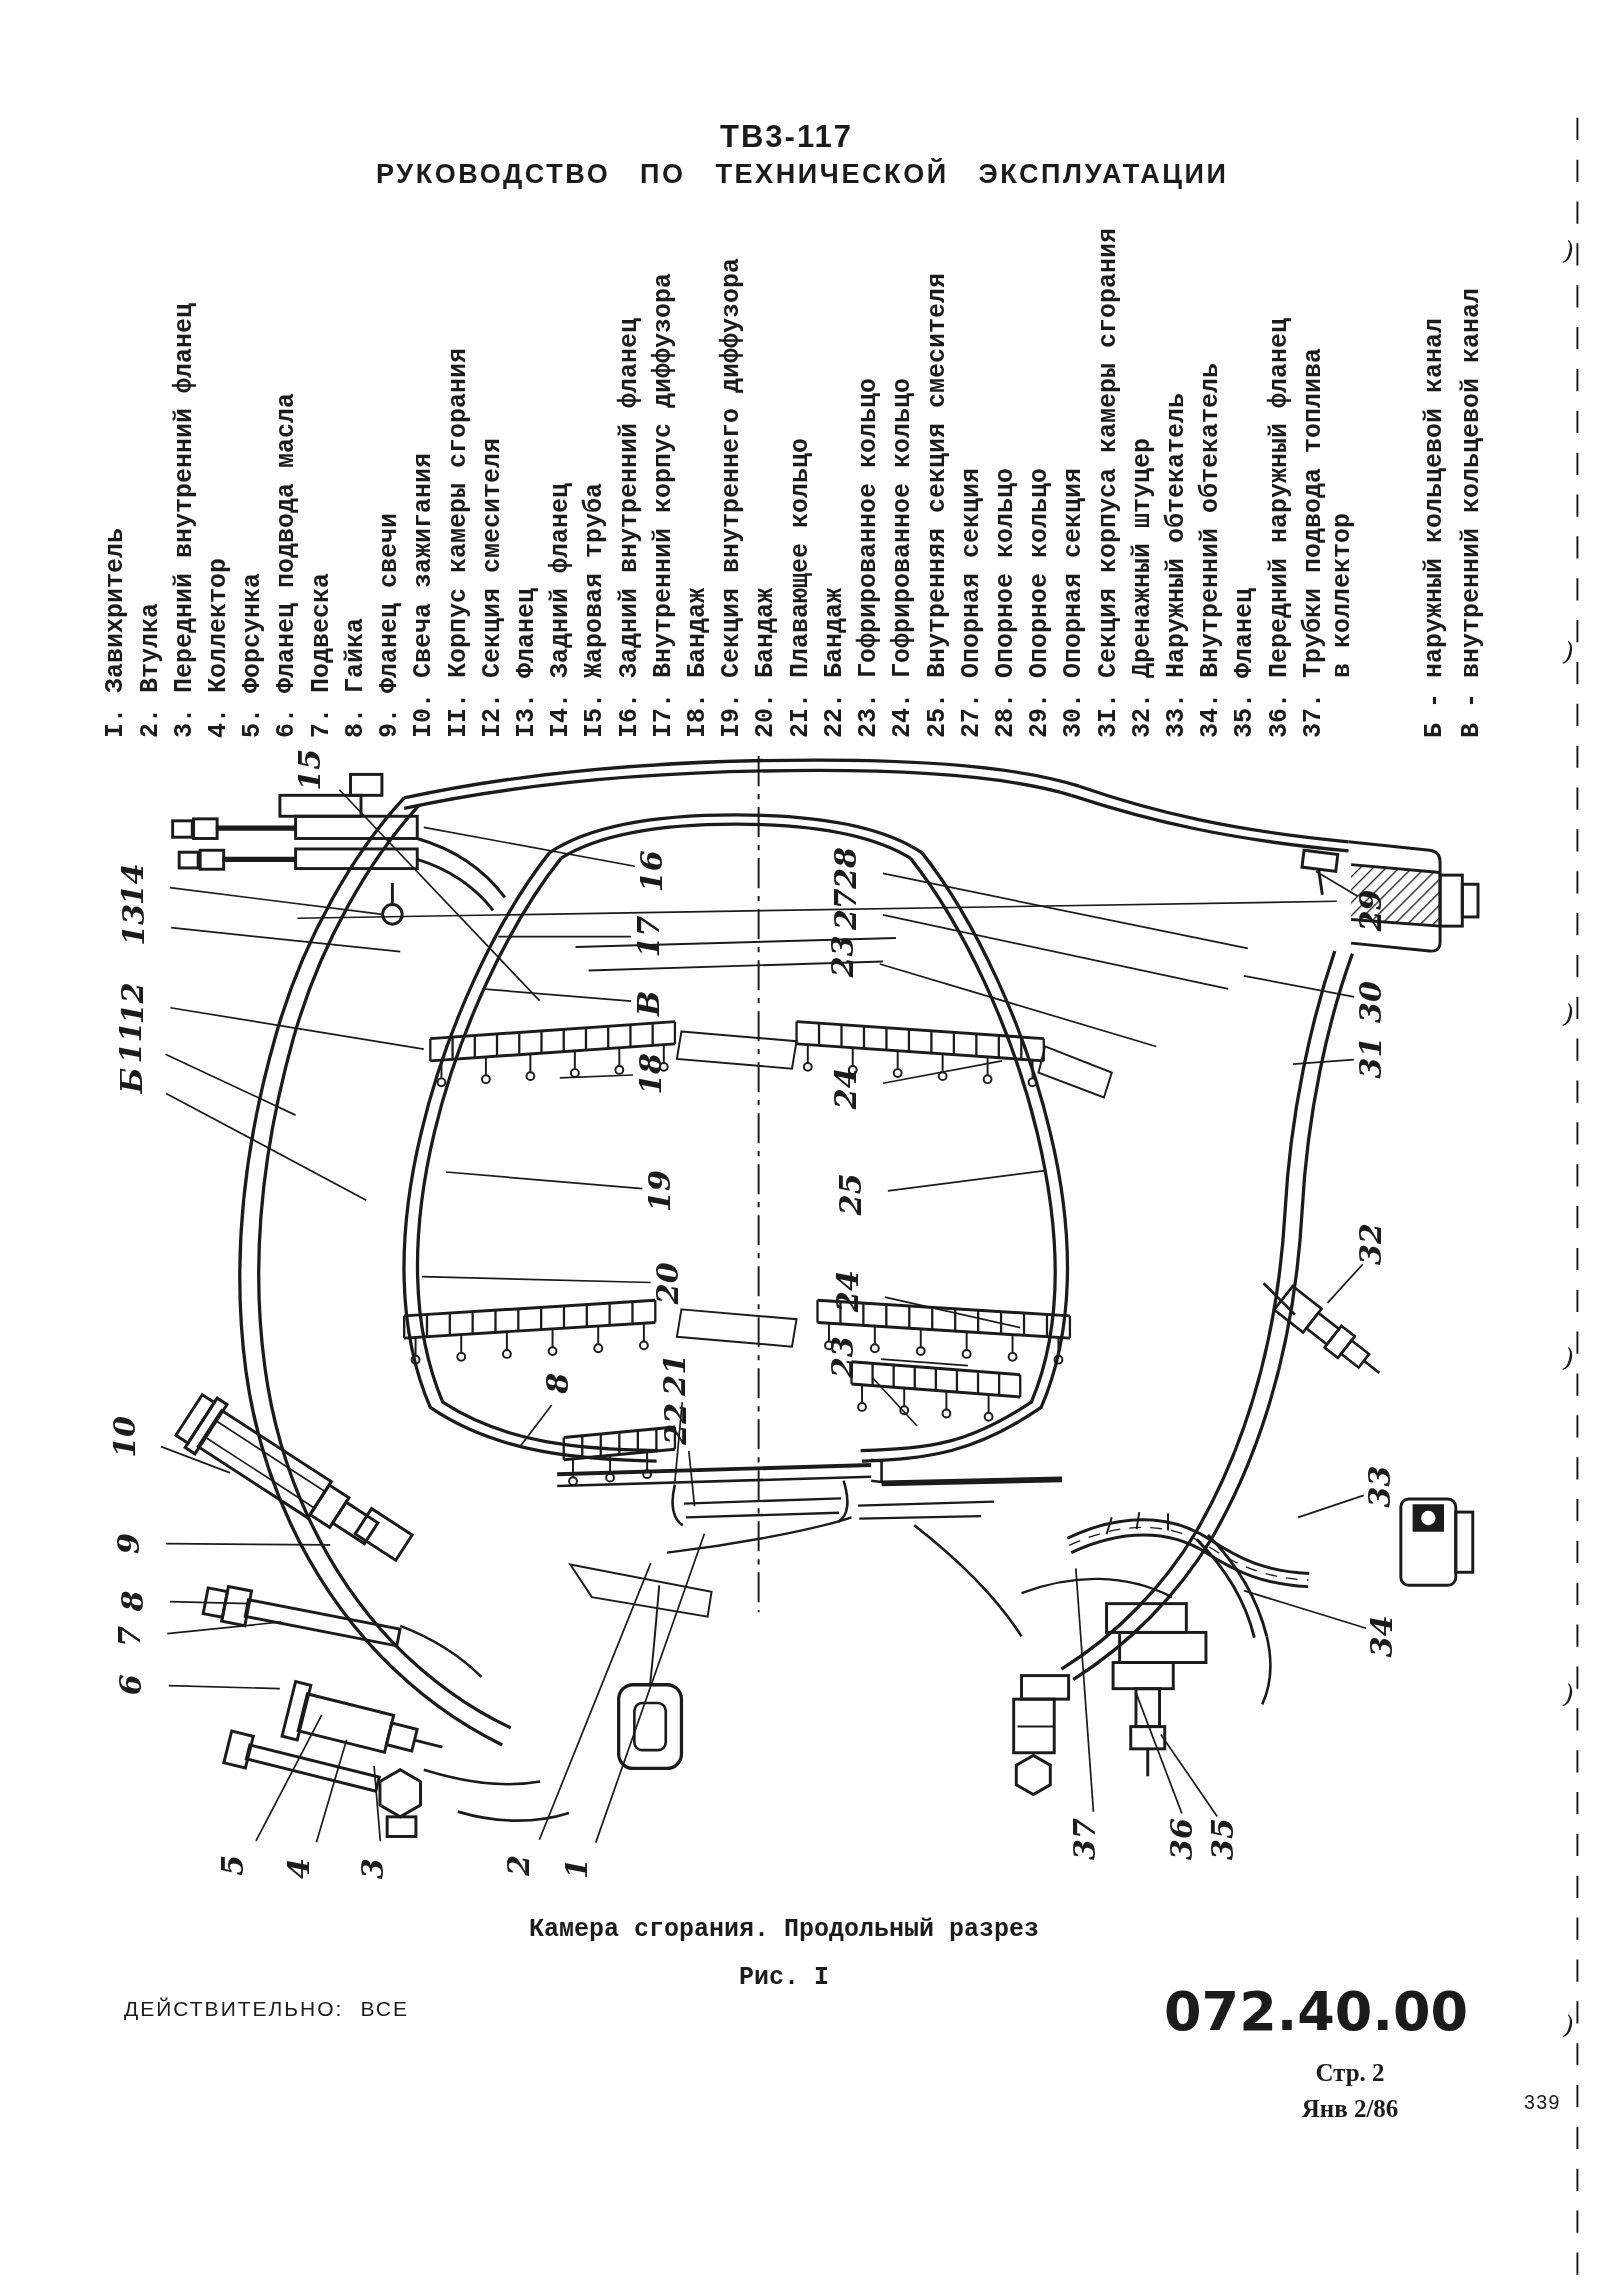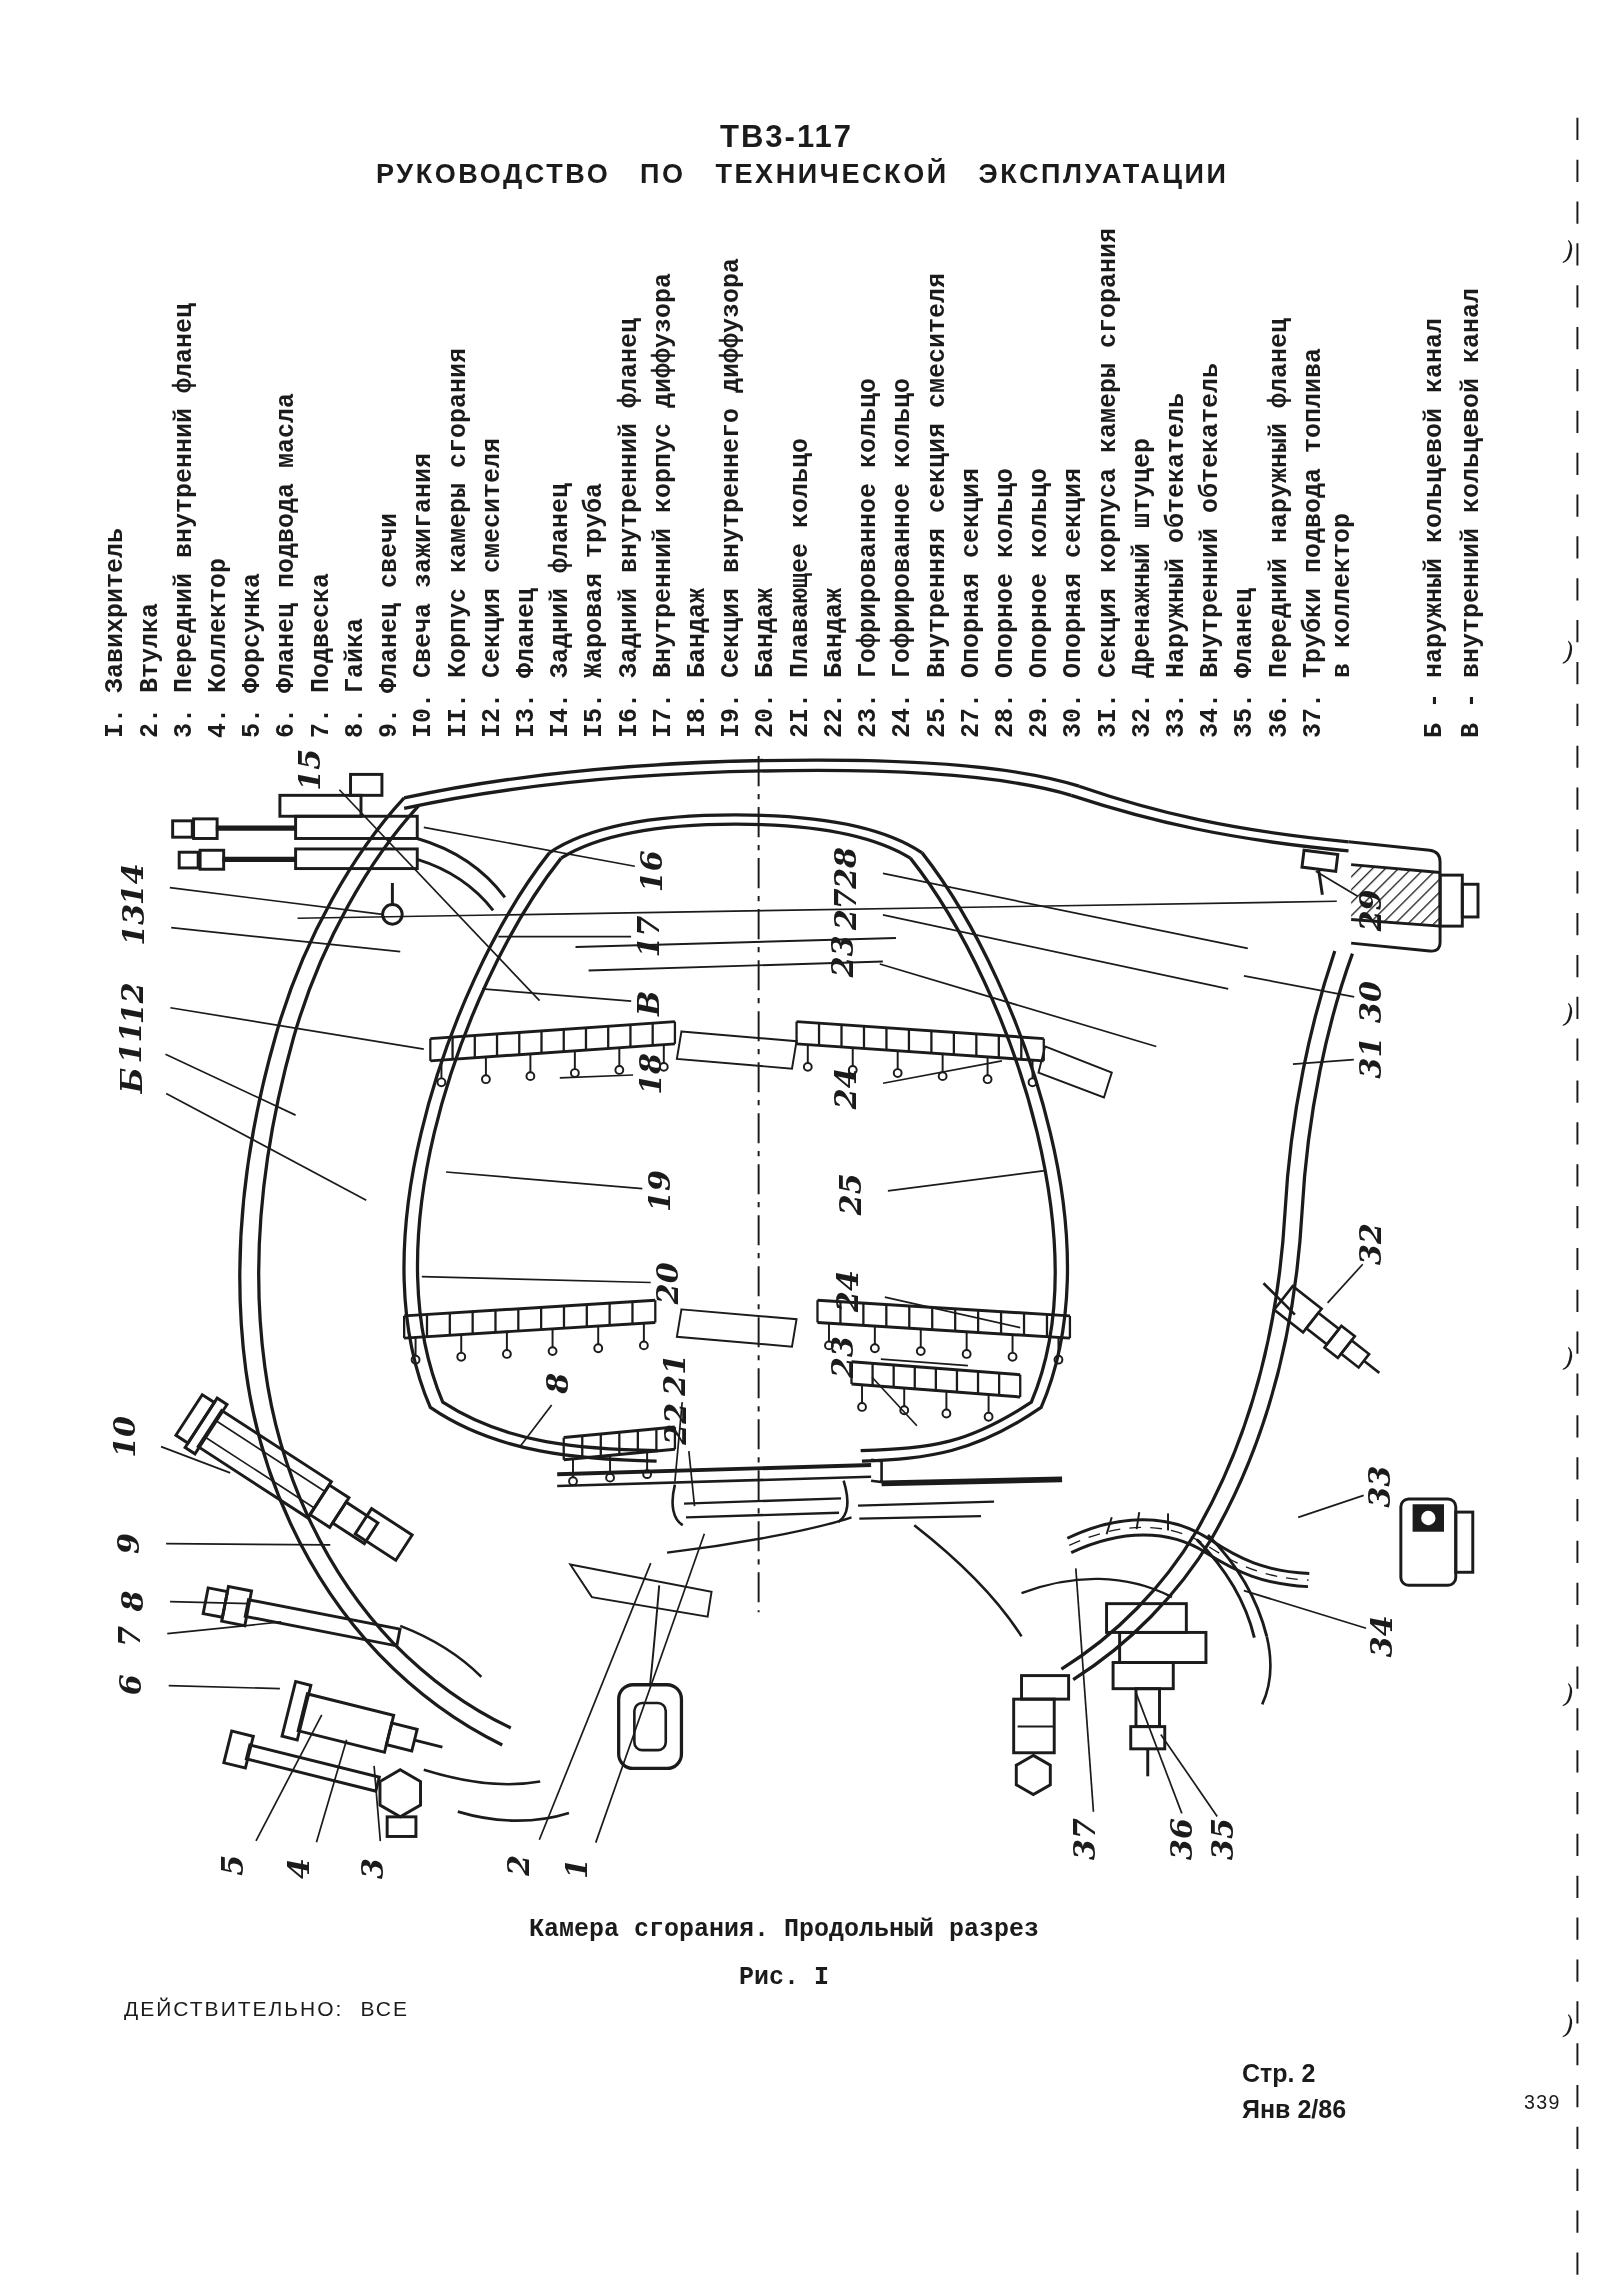--- a/index.html
+++ b/index.html
@@ -28,22 +28,22 @@
   .effectivity{
     position:absolute;left:124px;top:1997px;
     font-family:"Liberation Sans",sans-serif;font-size:21px;font-weight:normal;
     letter-spacing:2px;word-spacing:9.2px;white-space:nowrap;
   }
   .ata-code{
     position:absolute;left:1164px;top:1980px;width:293px;text-align:right;
     font-family:"DejaVu Sans",sans-serif;font-weight:bold;font-size:54px;letter-spacing:0px;white-space:nowrap;
   }
   .pg-num,.rev-date{
-    position:absolute;left:1242px;width:216px;text-align:left;
-    font-family:Liberation Sans, sans-serif;font-weight:bold;font-size:25px;white-space:nowrap;
+    position:absolute;left:1242px;width:216px;text-align:center;
+    font-family:Liberation Serif, serif;font-weight:bold;font-size:25px;white-space:nowrap;
   }
   .pg-num{top:2059px;}
   .rev-date{top:2095px;}
   .sheet-num{
     position:absolute;left:1524px;top:2091px;
     font-family:"Liberation Sans",sans-serif;font-size:19.6px;letter-spacing:1.3px;
   }
   svg text.callout{
     font-family:"DejaVu Serif",serif;font-style:italic;font-weight:bold;font-size:46px;fill:#1b1b1b;
   }
@@ -503,17 +503,18 @@
         <text x="2388" y="2088" transform="rotate(14 2388 2088)" style="font-family:&quot;DejaVu Serif&quot;,serif;font-size:40px;fill:#1b1b1b;">)</text>
         <text x="2388" y="2602" transform="rotate(14 2388 2602)" style="font-family:&quot;DejaVu Serif&quot;,serif;font-size:40px;fill:#1b1b1b;">)</text>
         <text x="2388" y="3108" transform="rotate(14 2388 3108)" style="font-family:&quot;DejaVu Serif&quot;,serif;font-size:40px;fill:#1b1b1b;">)</text>
       </g>
   </svg>
 
   <div class="caption" style="top:1915px">Камера сгорания. Продольный разрез</div>
   <div class="caption" style="top:1963px">Рис. I</div>
 
   <div class="effectivity">ДЕЙСТВИТЕЛЬНО: ВСЕ</div>
+  <div class="ata-code">072.40.00</div>
   <div class="pg-num">Стр. 2</div>
   <div class="rev-date">Янв 2/86</div>
   <div class="sheet-num">339</div>
 </div>
 
 
 </body></html>

